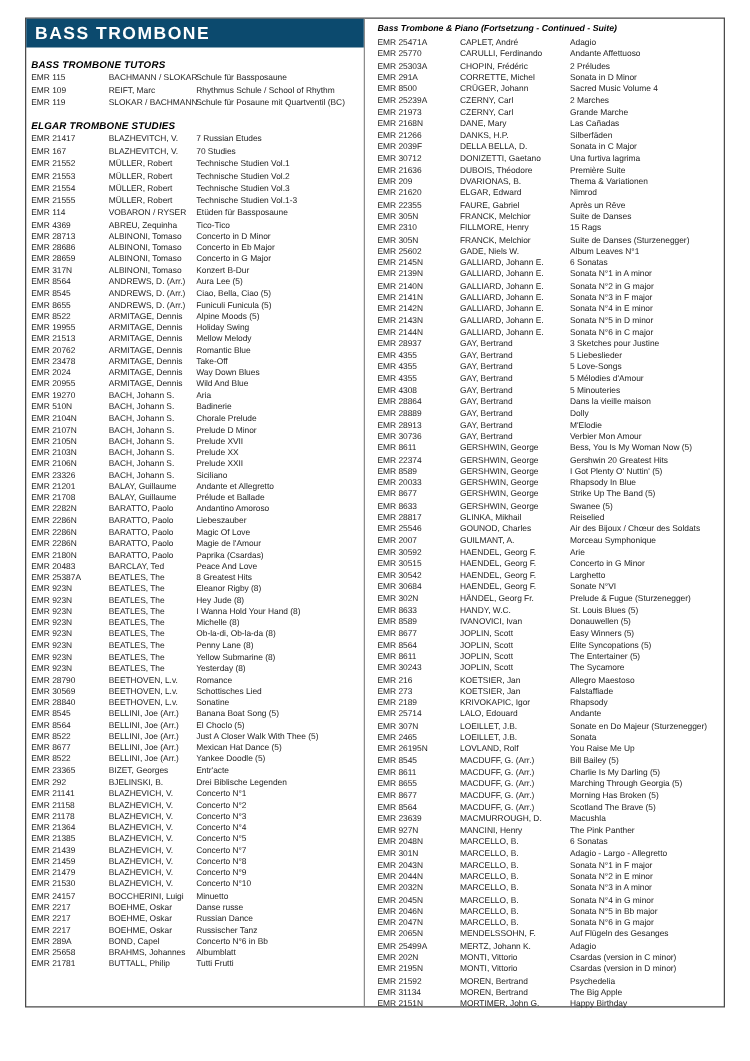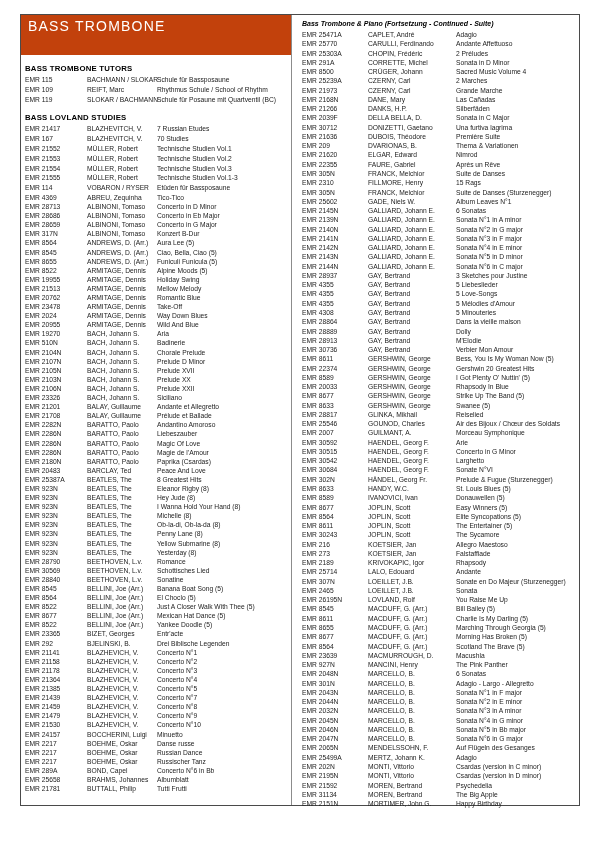--- a/index.html
+++ b/index.html
@@ -11,29 +11,30 @@
   .sheet {
     position:absolute; left:20px; top:14px; width:560px; height:792px;
     border:1px solid #4a4a4a; box-sizing:border-box;
     display:flex; background:#fff;
   }
   .col { box-sizing:border-box; }
   .col-left { width:271px; border-right:1px solid #8c8c8c; }
   .col-right { flex:1; padding:3px 2px 0 10px; }
 
   .titlebar {
-    background:#c2410c; color:#fff; height:40px; line-height:23px;
-    font-weight:normal; font-size:14px; letter-spacing:1.2px; padding-left:7px;
+    background:#0c4a6e; color:#fff; height:23px; line-height:23px;
+    font-weight:bold; font-size:14px; letter-spacing:1.2px; padding-left:7px;
     white-space:nowrap; overflow:hidden;
   }
 
   .sec-heading {
     font-size:7.8px; font-weight:bold; color:#000;
     padding-left:4px; margin-top:9px; margin-bottom:2px; letter-spacing:0.2px;
     white-space:nowrap;
+    font-style:italic;
   }
 
   .row {
     display:flex; padding-left:4px; line-height:9.1px; font-size:6.7px;
     color:#222; white-space:nowrap; overflow:hidden;
   }
   .c-num  { width:62px; flex:none; }
   .c-comp { width:70px; flex:none; }
   .c-title{ flex:1; overflow:hidden; }
 
@@ -70,21 +71,21 @@
             <span class="c-comp">REIFT, Marc</span>
             <span class="c-title">Rhythmus Schule / School of Rhythm</span>
           </div>
           <div class="row">
             <span class="c-num">EMR 119</span>
             <span class="c-comp">SLOKAR / BACHMANN</span>
             <span class="c-title">Schule für Posaune mit Quartventil (BC)</span>
           </div>
         </div>
         <div class="section sec-1">
-          <div class="sec-heading">BASS LOVLAND STUDIES</div>
+          <div class="sec-heading">ELGAR TROMBONE STUDIES</div>
           <div class="row">
             <span class="c-num">EMR 21417</span>
             <span class="c-comp">BLAZHEVITCH, V.</span>
             <span class="c-title">7 Russian Etudes</span>
           </div>
           <div class="row">
             <span class="c-num">EMR 167</span>
             <span class="c-comp">BLAZHEVITCH, V.</span>
             <span class="c-title">70 Studies</span>
           </div>

